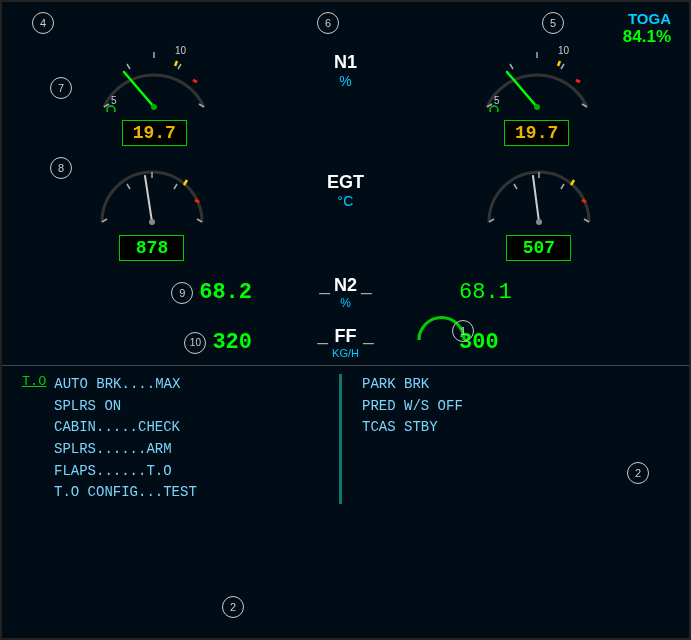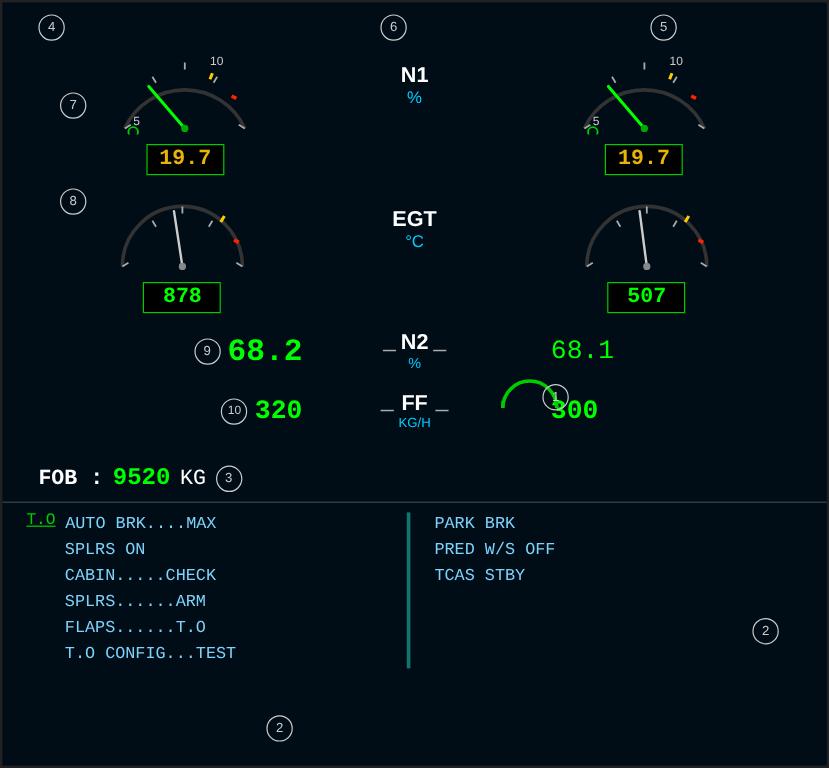--- a/index.html
+++ b/index.html
@@ -125,20 +125,24 @@
       font-size: 13.5px;
       font-family: 'Courier New', monospace;
       text-decoration: underline;
     }
   </style>
 </head>
 <body>
 
 <div class="eicas-panel">
 
+  <div style="position:absolute; top:8px; right:18px; text-align:right; z-index:10;">
+    <div style="color:#00ccff; font-size:15px; font-weight:bold; font-family:Arial,sans-serif;">TOGA</div>
+    <div style="color:#00ff00; font-size:17px; font-weight:bold; font-family:Arial,sans-serif;">84.1%</div>
+  </div>
 
   <div class="circle-num" style="top:10px; left:30px;">4</div>
 
   <div class="circle-num" style="top:10px; left:315px;">6</div>
 
   <div class="circle-num" style="top:10px; right:125px;">5</div>
 
   <div class="gauges-area" style="margin-top:20px;">
 
     <div class="gauge-group">
@@ -245,21 +249,21 @@
         </svg>
       </div>
       <div class="egt-value-box">507</div>
     </div>
   </div>
 
   <div style="display:flex; align-items:center; justify-content:space-between; padding: 10px 30px; margin-top:4px;">
 
     <div style="display:flex; align-items:center; gap:6px; width:220px; justify-content:flex-end;">
       <div class="circle-num" style="position:relative; top:0; left:0;">9</div>
-      <div style="color:#00ff00; font-size:26px; font-weight:bold; font-family:'Courier New',monospace;">68.2</div>
+      <div style="color:#00ff00; font-size:22px; font-weight:bold; font-family:'Courier New',monospace;">68.2</div>
     </div>
 
     <div style="text-align:center; width:130px;">
       <div style="color:#ffffff; display:flex; align-items:center; justify-content:center; gap:4px;">
         <span style="color:#aaa; font-size:18px;">—</span>
         <div style="text-align:center;">
           <div style="color:#fff; font-size:18px; font-weight:bold; font-family:Liberation Sans, sans-serif;">N2</div>
           <div style="color:#00ccff; font-size:12px; font-family:Arial,sans-serif;">%</div>
         </div>
         <span style="color:#aaa; font-size:18px;">—</span>
@@ -297,26 +301,20 @@
   <div style="position:absolute; right:220px; top:310px; display:flex; justify-content:center;">
     <svg width="55" height="30" viewBox="0 0 55 30">
       <path d="M 5 28 A 22 22 0 0 1 50 28" stroke="#00cc00" stroke-width="3" fill="none"></path>
       <line x1="5" y1="28" x2="5" y2="22" stroke="#00cc00" stroke-width="2.5"></line>
       <line x1="50" y1="28" x2="50" y2="22" stroke="#00cc00" stroke-width="2.5"></line>
     </svg>
   </div>
 
   <div class="circle-num" style="top:318px; right:215px;">1</div>
 
-  <div style="display:flex; align-items:center; padding: 6px 30px; gap:8px; margin-top:18px;">
-    <div style="color:#ffffff; font-size:18px; font-weight:bold; font-family:'Courier New',monospace;">FOB :</div>
-    <div style="color:#00ff00; font-size:20px; font-weight:bold; font-family:'Courier New',monospace;">9520</div>
-    <div style="color:#ffffff; font-size:18px; font-family:'Courier New',monospace;">KG</div>
-    <div class="circle-num" style="position:relative; top:0; left:0;">3</div>
-  </div>
 
   <div class="horizontal-divider"></div>
 
   <div class="bottom-area">
 
     <div class="bottom-left">
       <div style="display:flex; gap:8px;">
         <span class="checklist-header">T.O</span>
         <span class="checklist-item">AUTO BRK....MAX</span>
       </div>

